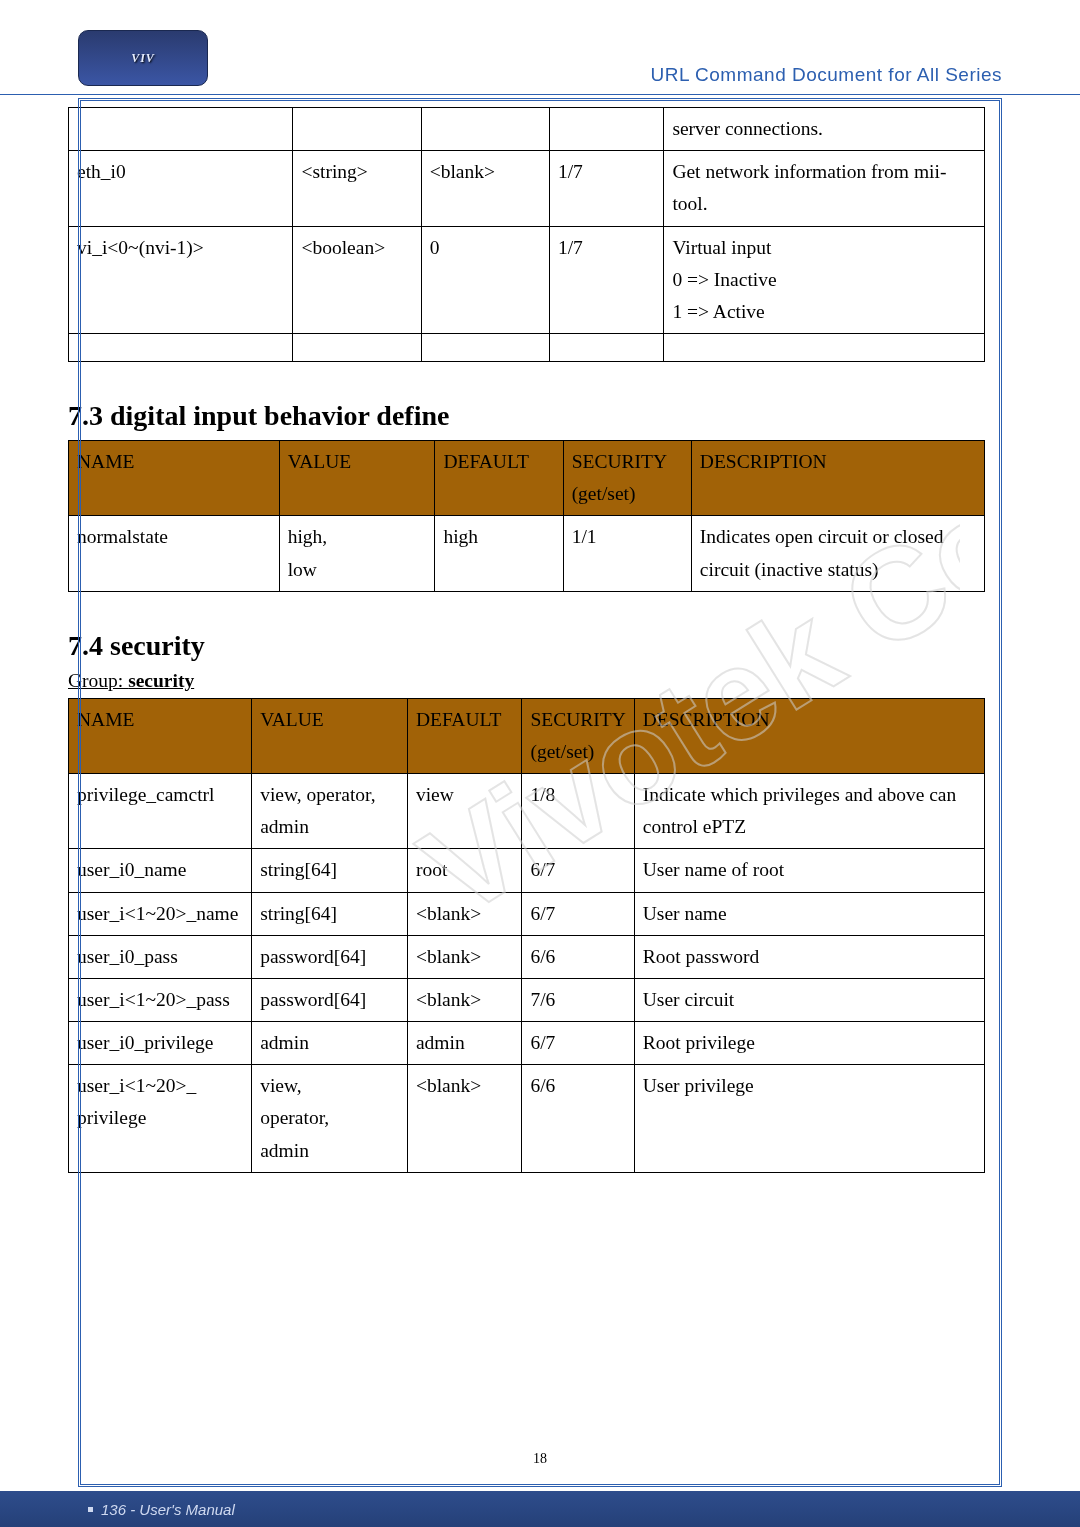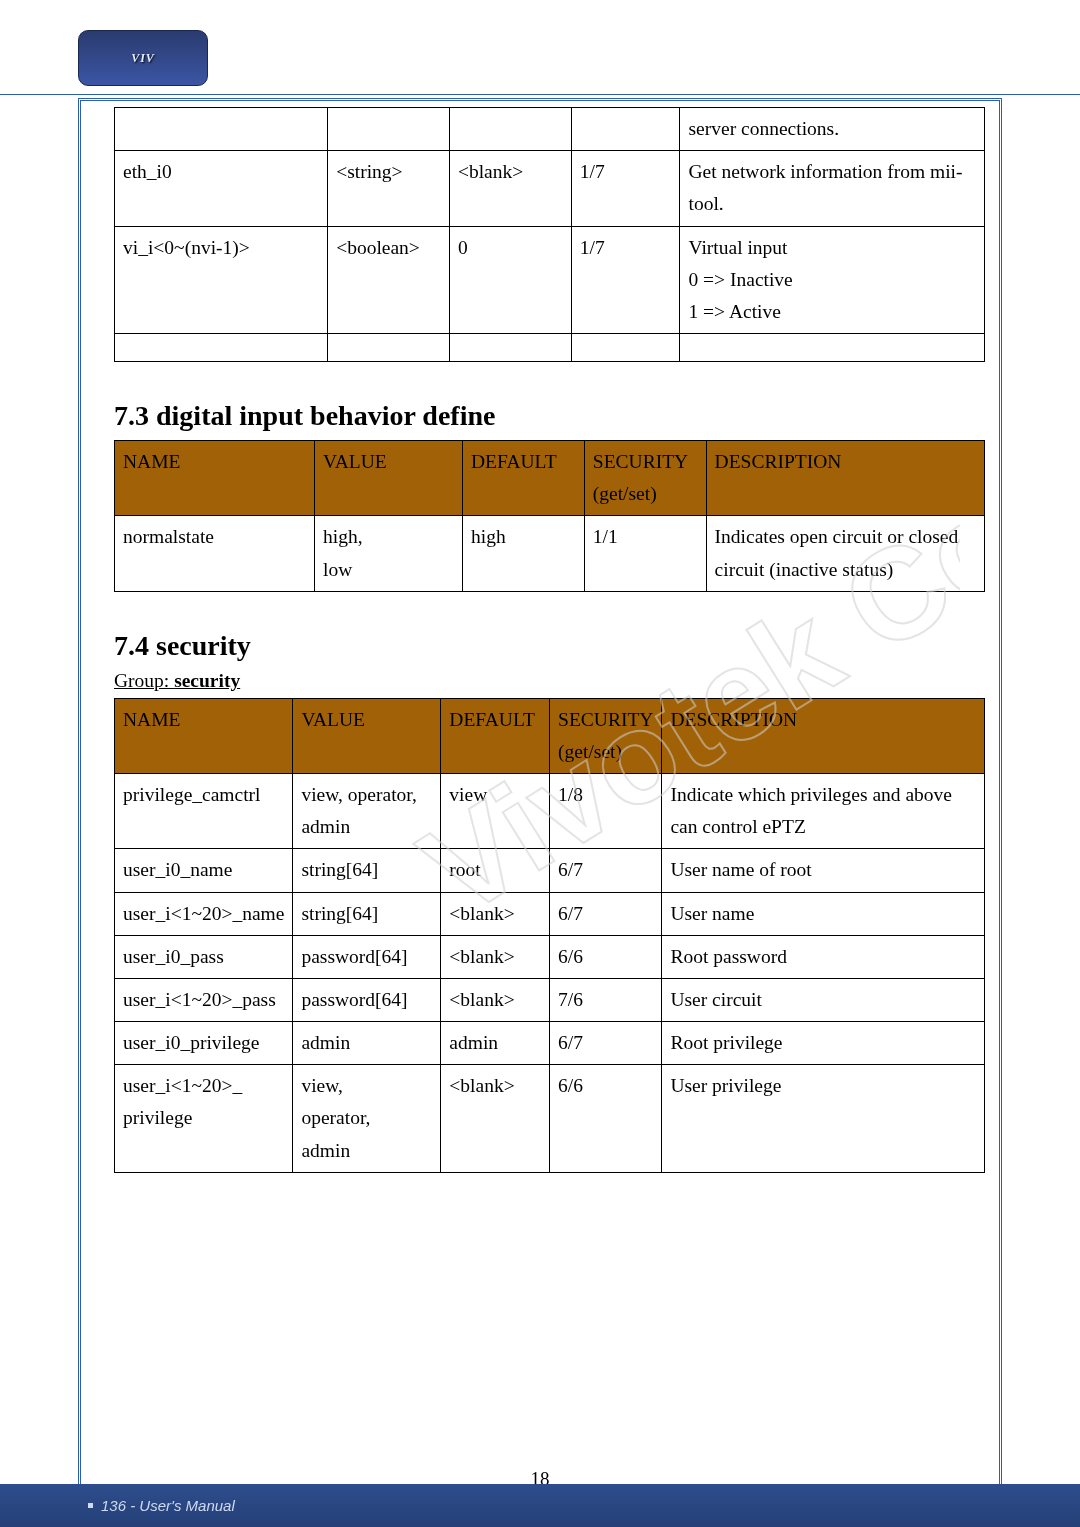--- a/index.html
+++ b/index.html
@@ -3,44 +3,45 @@
 <meta charset="utf-8">
 <style>
 * { margin:0; padding:0; box-sizing:border-box; }
 body { width:1080px; height:1527px; font-family:"Times New Roman",serif; background:#fff; position:relative; }
 .page-border { position:absolute; top:98px; left:78px; right:78px; bottom:40px; border:3px double #2c5fb0; pointer-events:none; }
 .page-border::before { content:''; position:absolute; top:-3px; left:-3px; right:-3px; bottom:-3px; border:1px solid #2c5fb0; }
 .header { display:flex; align-items:flex-end; padding:30px 78px 8px 78px; border-bottom:1px solid #2c5fb0; }
 .logo { width:130px; height:56px; background:linear-gradient(#2a3b6f,#3b56a5); border:1px solid #1a2850; display:flex; align-items:center; justify-content:center; color:#9db5e5; font-weight:bold; font-size:12px; font-style:italic; border-radius:10px; }
 .logo-text { color:#e6edff; text-shadow:1px 1px 2px #000; letter-spacing:1px; }
 .header-title { margin-left:auto; color:#2c5fb0; font-family:Verdana,sans-serif; font-size:19px; letter-spacing:0.5px; }
-.content { padding:12px 95px 0 114px; }
+.content { padding:12px 95px 0 68px; }
 table { border-collapse:collapse; width:100%; font-size:19.5px; }
 th, td { border:1px solid #000; padding:5px 8px; text-align:left; vertical-align:top; font-weight:normal; line-height:1.65; }
 th { background:#a16207; }
 .row-empty td { height:28px; }
 h2 { font-size:28px; font-weight:bold; margin:38px 0 8px 0; }
 .group-line { font-size:19.5px; margin-bottom:6px; text-decoration:underline; }
 .group-line b { font-weight:bold; }
 .t1 .c1{width:24.5%;} .t1 .c2{width:14%;} .t1 .c3{width:14%;} .t1 .c4{width:12.5%;}
 .t2 .c1{width:23%;} .t2 .c2{width:17%;} .t2 .c3{width:14%;} .t2 .c4{width:14%;}
 .t3 .c1{width:20%;} .t3 .c2{width:17%;} .t3 .c3{width:12.5%;} .t3 .c4{width:12%;}
 .watermark { position:absolute; top:440px; left:120px; width:840px; height:700px; pointer-events:none; overflow:hidden; }
 .watermark svg { width:100%; height:100%; }
-.footer-bar { position:absolute; bottom:0; left:0; right:0; height:43px; background:linear-gradient(#2e4d8c,#254078); color:#cfd9f0; font-family:Arial,sans-serif; font-size:15px; font-style:italic; display:flex; align-items:center; padding:0 88px; }
+.footer-bar { position:absolute; bottom:0; left:0; right:0; height:36px; background:linear-gradient(#2e4d8c,#254078); color:#cfd9f0; font-family:Arial,sans-serif; font-size:15px; font-style:italic; display:flex; align-items:center; padding:0 88px; }
 .footer-bar::before { content:''; display:block; width:5px; height:5px; background:#cfd9f0; margin-right:8px; }
-.inner-page-num { position:absolute; bottom:37px; left:50%; transform:translateX(-50%); font-size:19px; }
+.inner-page-num { position:absolute; bottom:60px; left:50%; transform:translateX(-50%); font-size:14px; }
 </style>
 </head>
 <body>
 
 <div class="header">
   <div class="logo">
       <span class="logo-text">VIV</span>
     </div>
+  <div class="header-title">URL Command Document for All Series</div>
 </div>
 
 <div class="watermark">
   <svg viewBox="0 0 840 700">
     <text x="340" y="480" transform="rotate(-32 340 480)" font-family="Arial" font-size="130" font-weight="bold" fill="none" stroke="#cfcfcf" stroke-width="2" opacity="0.55">Vivotek Confidential</text>
   </svg>
 </div>
 
 <div class="content">
 

